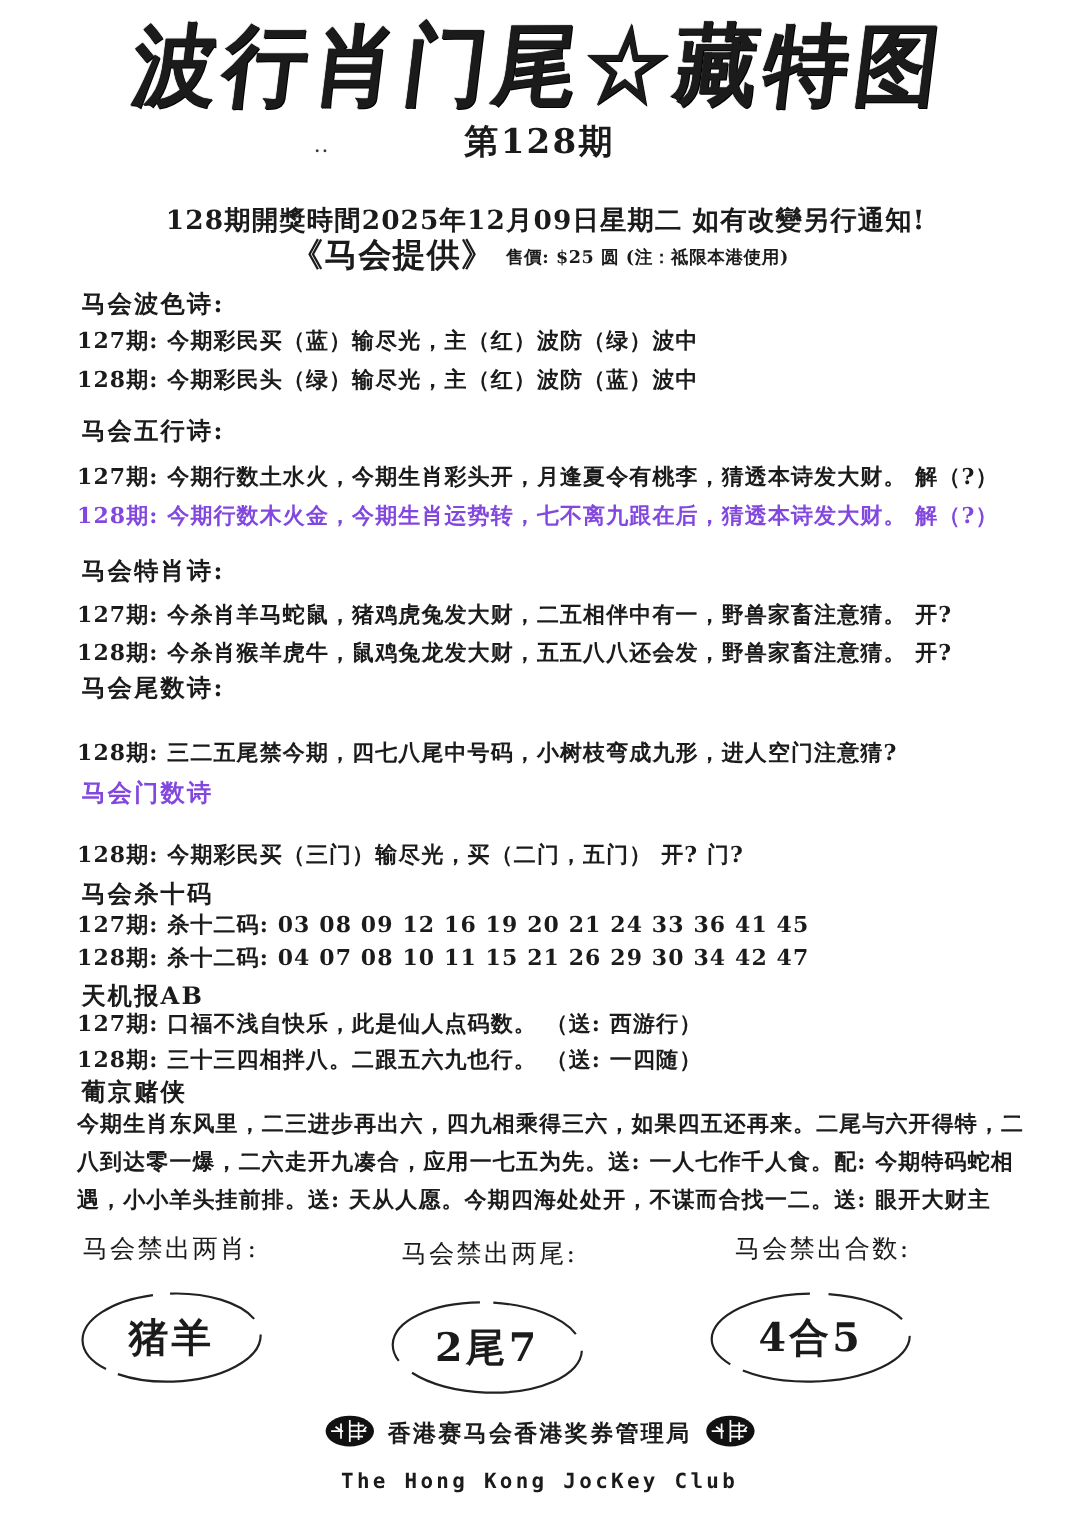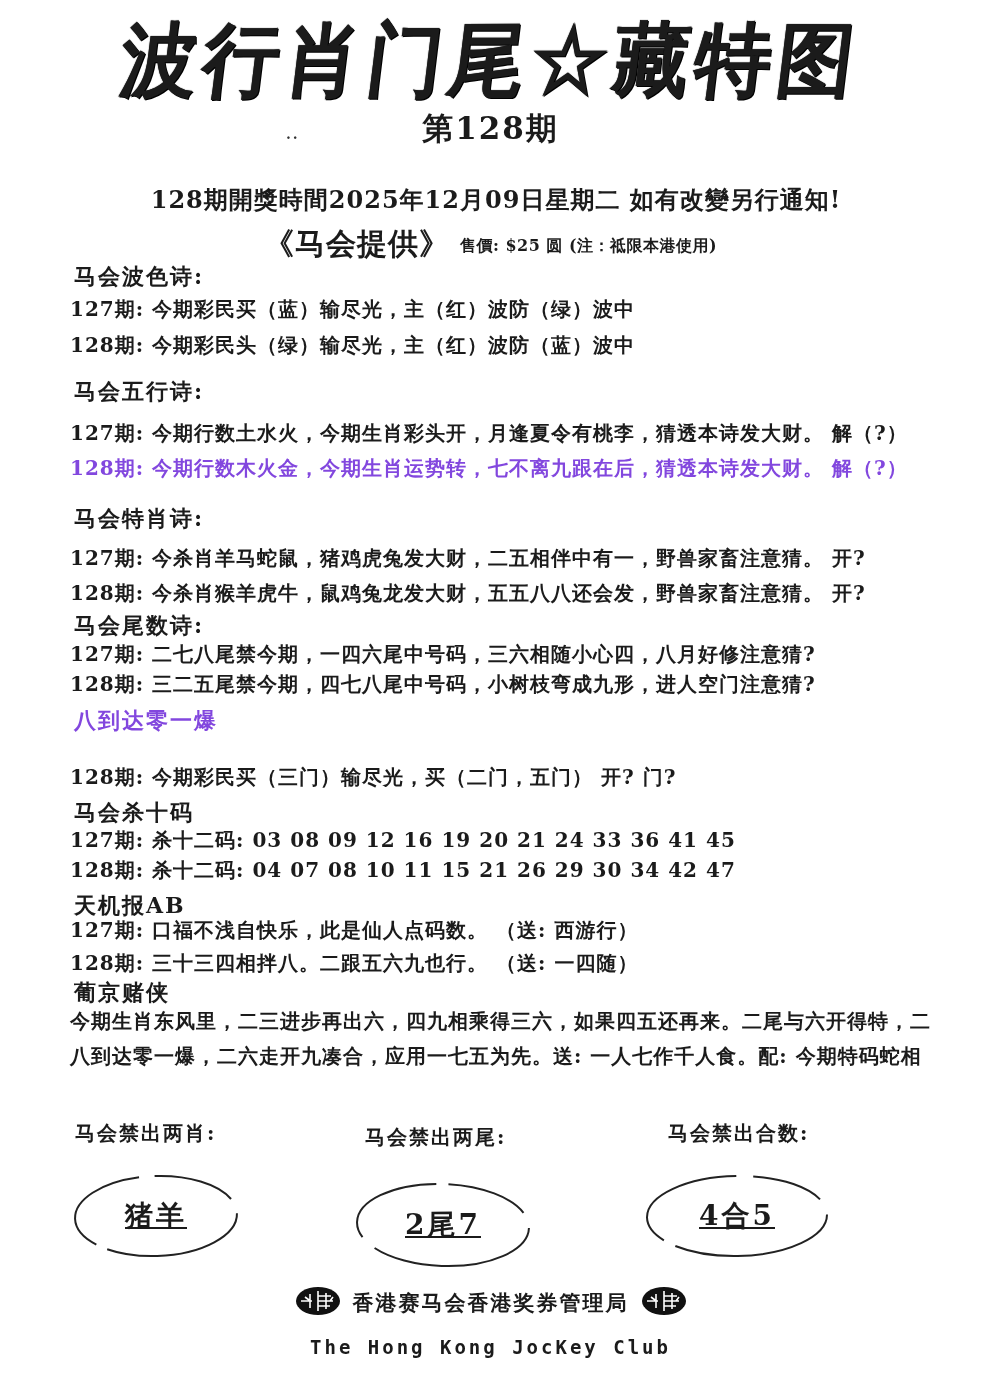--- a/index.html
+++ b/index.html
@@ -15,36 +15,36 @@
   .masthead{
     top:20px;font-size:76px;font-weight:bold;line-height:1.05;
     transform:skewX(-7deg) scaleY(1.06);
     letter-spacing:6px;white-space:nowrap;
     text-shadow:1px 1px 0 #000, 0 0 1px #000;
   }
   .issue{top:108px;font-size:31px;font-weight:bold;letter-spacing:2px;}
   .dots{top:126px;left:286px;font-size:14px;font-weight:bold;color:#333;letter-spacing:2px;}
   .result-line{top:146px;font-size:24px;font-weight:bold;letter-spacing:1px;}
   .time-line{top:184px;font-size:24px;font-weight:bold;letter-spacing:1px;margin-left:11px;}
-  .provider-row{top:224px;display:flex;justify-content:center;align-items:flex-start;gap:10px;width:100%;}
+  .provider-row{top:212px;display:flex;justify-content:center;align-items:flex-start;gap:10px;width:100%;}
   .provider{font-size:30px;font-weight:bold;letter-spacing:1px;}
   .price-note{font-size:16px;font-weight:bold;margin-top:12px;letter-spacing:0.5px;}
 
   
   .hd{position:absolute;left:74px;font-size:22px;font-weight:bold;letter-spacing:2px;white-space:nowrap;}
   .ln{position:absolute;left:70px;font-size:20px;font-weight:bold;letter-spacing:1px;white-space:nowrap;}
   .faded{color:#6d28d9;text-shadow:none;opacity:0.85;}
 
   
-  .ban-label{position:absolute;font-size:20px;font-weight:bold;letter-spacing:2px;}
+  .ban-label{position:absolute;font-size:23px;font-weight:normal;letter-spacing:2px;}
   .oval-wrap{position:absolute;}
   .oval-wrap svg{display:block;}
   .oval-text{
     position:absolute;inset:0;display:flex;align-items:center;justify-content:center;
-    font-size:28px;font-weight:bold;letter-spacing:3px;text-decoration:underline;
+    font-size:36px;font-weight:bold;letter-spacing:3px;
   }
 
   
   .footer-cn{top:1286px;display:flex;justify-content:center;align-items:center;gap:12px;width:100%;}
   .footer-cn-text{font-size:21px;font-weight:bold;letter-spacing:2px;}
   .footer-en{top:1336px;font-family:"DejaVu Sans Mono","Liberation Mono",monospace;
     font-size:19px;font-weight:bold;letter-spacing:3px;}
 </style>
 </head>
 <body>
@@ -66,37 +66,37 @@
 
   <div class="hd" style="top:377px">马会五行诗:</div>
   <div class="ln" style="top:420px">127期: 今期行数土水火，今期生肖彩头开，月逢夏令有桃李，猜透本诗发大财。 解（?）</div>
   <div class="ln faded" style="top:455px">128期: 今期行数木火金，今期生肖运势转，七不离九跟在后，猜透本诗发大财。 解（?）</div>
 
   <div class="hd" style="top:504px">马会特肖诗:</div>
   <div class="ln" style="top:545px">127期: 今杀肖羊马蛇鼠，猪鸡虎兔发大财，二五相伴中有一，野兽家畜注意猜。 开?</div>
   <div class="ln" style="top:580px">128期: 今杀肖猴羊虎牛，鼠鸡兔龙发大财，五五八八还会发，野兽家畜注意猜。 开?</div>
 
   <div class="hd" style="top:611px">马会尾数诗:</div>
-  <div class="ln" style="top:641px">127期: 二七八尾禁今期，一四六尾中号码，三六相随小心四，八月好修注意猜?</div>
   <div class="ln" style="top:671px">128期: 三二五尾禁今期，四七八尾中号码，小树枝弯成九形，进人空门注意猜?</div>
 
-  <div class="hd faded" style="top:706px">八到达零一爆</div>
+  <div class="hd faded" style="top:706px">马会门数诗</div>
   <div class="ln" style="top:764px">128期: 今期彩民买（三门）输尽光，买（二门，五门） 开? 门?</div>
 
   <div class="hd" style="top:798px">马会杀十码</div>
   <div class="ln" style="top:827px">127期: 杀十二码: 03 08 09 12 16 19 20 21 24 33 36 41 45</div>
   <div class="ln" style="top:857px">128期: 杀十二码: 04 07 08 10 11 15 21 26 29 30 34 42 47</div>
 
   <div class="hd" style="top:891px">天机报AB</div>
   <div class="ln" style="top:917px">127期: 口福不浅自快乐，此是仙人点码数。 （送: 西游行）</div>
   <div class="ln" style="top:950px">128期: 三十三四相拌八。二跟五六九也行。 （送: 一四随）</div>
 
   <div class="hd" style="top:978px">葡京赌侠</div>
   <div class="ln" style="top:1008px">今期生肖东风里，二三进步再出六，四九相乘得三六，如果四五还再来。二尾与六开得特，二</div>
   <div class="ln" style="top:1043px">八到达零一爆，二六走开九凑合，应用一七五为先。送: 一人七作千人食。配: 今期特码蛇相</div>
+  <div class="ln" style="top:1077px">遇，小小羊头挂前排。送: 天从人愿。今期四海处处开，不谋而合找一二。送: 眼开大财主</div>
 
   <div class="ban-label" style="top:1120px;left:75px">马会禁出两肖:</div>
   <div class="ban-label" style="top:1124px;left:365px">马会禁出两尾:</div>
   <div class="ban-label" style="top:1120px;left:668px">马会禁出合数:</div>
 
   <div class="oval-wrap" style="top:1172px;left:70px;width:172px;height:88px">
     <svg width="172" height="88" viewBox="0 0 172 88">
       <ellipse cx="86" cy="44" rx="81" ry="40" fill="none" stroke="#222" stroke-width="2" pathLength="100" stroke-dasharray="38 3 30 4 21 4" transform="rotate(-2 86 44)"></ellipse>
     </svg>
     <div class="oval-text">猪羊</div>

